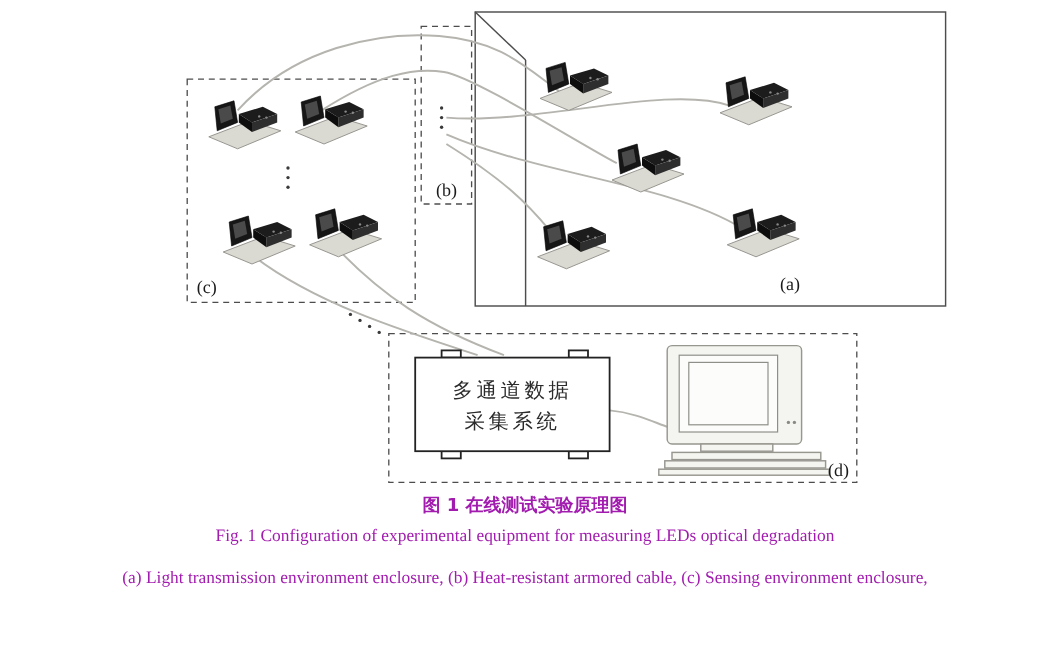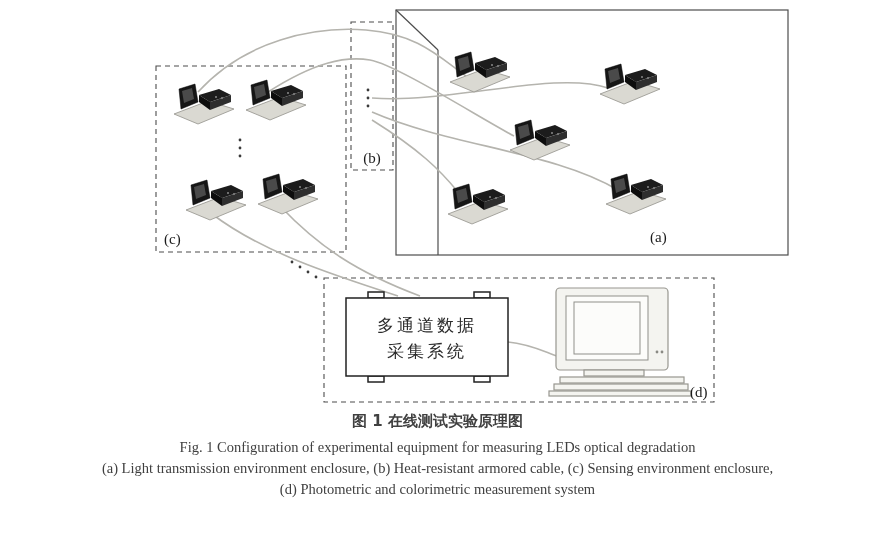--- a/index.html
+++ b/index.html
@@ -10,25 +10,25 @@
   svg.diagram { display:block; }
   .solid-box { fill:none; stroke:#4d4d4d; stroke-width:1.2; }
   .dashed    { fill:none; stroke:#4d4d4d; stroke-width:1.1; stroke-dasharray:5 4; }
   .cable     { fill:none; stroke:#b5b4ae; stroke-width:1.6; }
   .lbl       { font-family:"Liberation Serif", serif; font-size:15px; fill:#1a1a1a; }
   .daq-text  { font-family:"DejaVu Sans", sans-serif; font-size:17px; fill:#2b2b2b; letter-spacing:3px; }
   .dot       { fill:#3a3a3a; }
   .daq-box   { fill:#ffffff; stroke:#222222; stroke-width:1.5; }
   .pc-body   { fill:#f4f4f0; stroke:#97968f; stroke-width:1.2; }
   .pc-screen { fill:#fcfcfa; stroke:#8f8f8a; stroke-width:1; }
-  .caption { width:100%; text-align:center; color:#404040; }
+  .caption { width:100%; text-align:center; color:#a21caf; }
   .cap-cn-title { font-family:"DejaVu Sans", sans-serif; font-weight:700; font-size:15px; margin-top:6px; }
   .cap-cn-parts { font-family:"DejaVu Sans", sans-serif; font-weight:700; font-size:13px; margin-top:7px; }
   .cap-en-title { font-family:"Liberation Serif", serif; font-size:14.5px; margin-top:8px; }
-  .cap-en-parts { font-family:"Liberation Serif", serif; font-size:14.5px; margin-top:4px; }
+  .cap-en-parts { font-family:"Liberation Serif", serif; font-size:14.5px; margin-top:18px; }
 </style>
 </head>
 <body>
 
 <div class="page">
 
   <svg class="diagram" width="875" height="406" viewBox="0 0 875 406">
 
     <defs>
       <g id="device">
@@ -123,16 +123,15 @@
     <text class="lbl" x="650" y="242">(a)</text>
     <text class="lbl" x="372" y="163" text-anchor="middle">(b)</text>
     <text class="lbl" x="164" y="244">(c)</text>
     <text class="lbl" x="690" y="397">(d)</text>
   </svg>
 
   <div class="caption">
     <div class="cap-cn-title">图 1  在线测试实验原理图</div>
     <div class="cap-en-title">Fig. 1  Configuration of experimental equipment for measuring LEDs optical degradation</div>
     <div class="cap-en-parts">(a) Light transmission environment enclosure, (b) Heat-resistant armored cable, (c) Sensing environment enclosure,</div>
-    <div class="cap-en-parts">(d) Photometric and colorimetric measurement system</div>
   </div>
 
 </div>
 
 </body></html>

